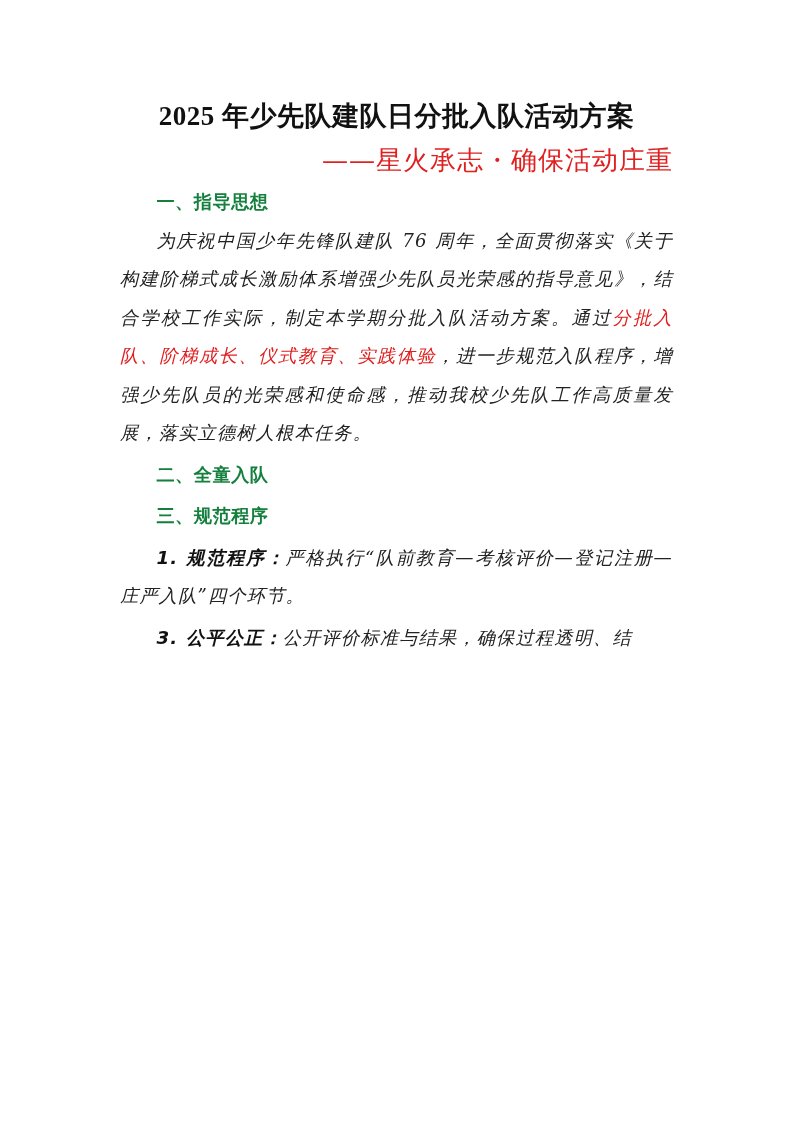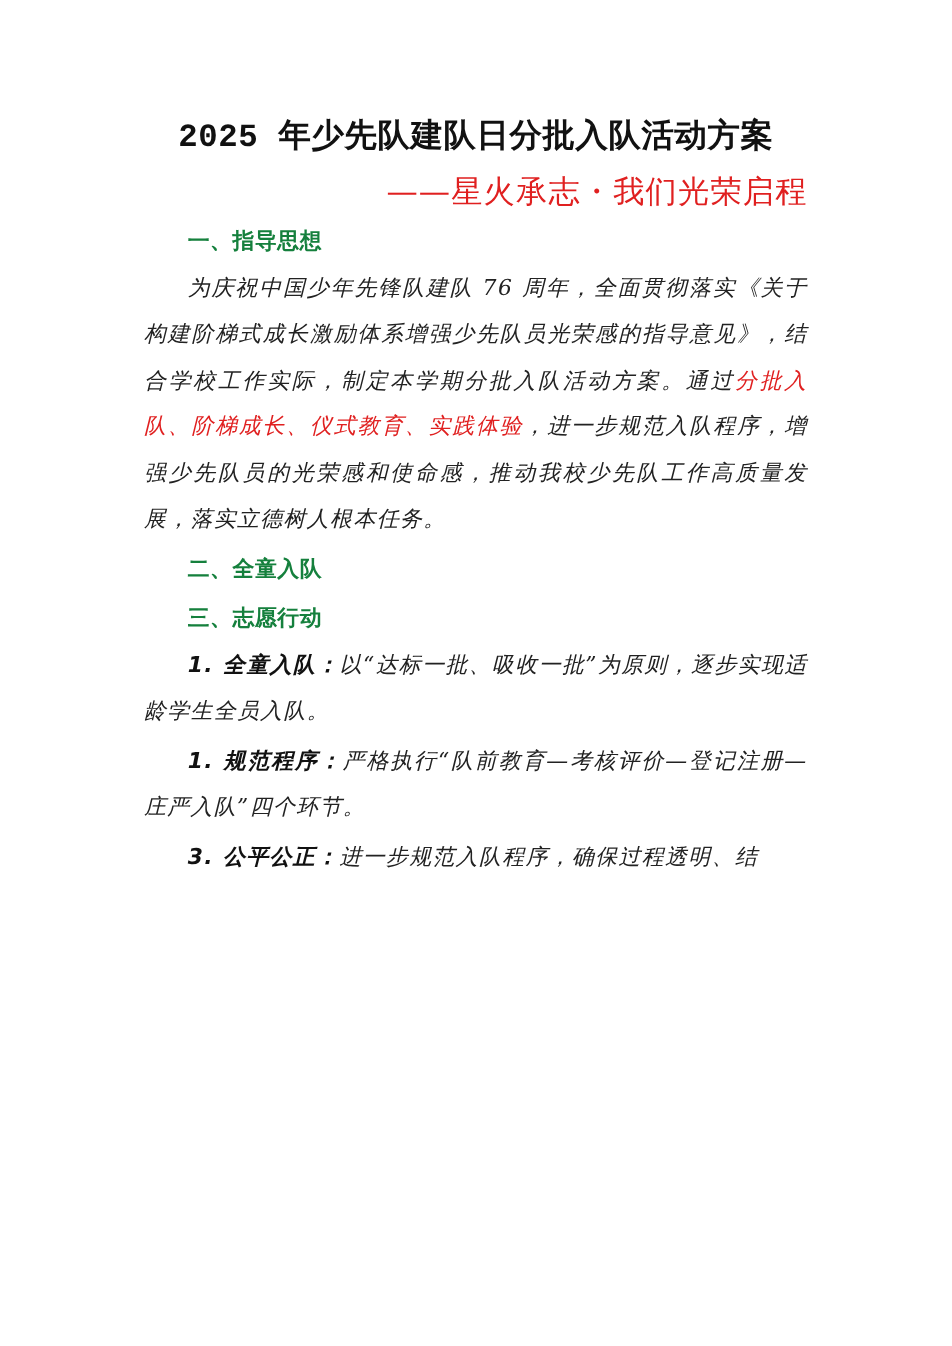--- a/index.html
+++ b/index.html
@@ -1,20 +1,20 @@
 <!DOCTYPE html>
 <html><head>
 <meta charset="utf-8">
 <style>
   html, body { margin: 0; padding: 0; background: #ffffff; }
   body { width: 793px; height: 1122px; position: relative; overflow: hidden; }
   .page { position: absolute; left: 0; top: 0; width: 793px; height: 1122px; background: #fff; }
   .title {
     position: absolute; left: 0; width: 793px; top: 96px;
-    text-align: center; font-family: Liberation Mono, monospace;
+    text-align: center; font-family: Liberation Serif, serif;
     font-weight: bold; font-size: 27px; color: #111; letter-spacing: 0.5px;
     line-height: 40px;
   }
   .subtitle {
     position: absolute; right: 120px; top: 140px;
     font-family: "DejaVu Serif", "Liberation Serif", serif;
     font-size: 26px; color: #e02020; line-height: 40px; letter-spacing: 1px;
   }
   .body {
     position: absolute; left: 120px; top: 183px; width: 553px;
@@ -26,28 +26,27 @@
   p { margin: 0; text-indent: 2em; font-style: italic; }
   .red { color: #e02020; }
   .b { font-weight: bold; font-family: "DejaVu Sans", "Liberation Sans", sans-serif; color: #111; }
   .gap { height: 3px; }
 </style>
 </head>
 <body>
 
 <div class="page">
   <div class="title">2025 年少先队建队日分批入队活动方案</div>
-  <div class="subtitle">——星火承志・我们光荣启程</div>
+  <div class="subtitle">——星火承志・确保活动庄重</div>
 
   <div class="body">
     <div class="h">一、指导思想</div>
     <p><span>为庆祝中国少年先锋队建队 76 周年，全面贯彻落实《关于构建阶梯式成长激励体系增强少先队员光荣感的指导意见》，结合学校工作实际，制定本学期分批入队活动方案。通过</span><span class="red">分批入队、阶梯成长、仪式教育、实践体验</span><span>，进一步规范入队程序，增强少先队员的光荣感和使命感，推动我校少先队工作高质量发展，落实立德树人根本任务。</span></p>
     <div class="gap"></div>
     <div class="h">二、全童入队</div>
     <div class="gap"></div>
-    <div class="h">三、志愿行动</div>
-    <p><span class="b">1. 全童入队：</span><span>以“达标一批、吸收一批”为原则，逐步实现适龄学生全员入队。</span></p>
+    <div class="h">三、规范程序</div>
     <div class="gap"></div>
     <p><span class="b">1. 规范程序：</span><span>严格执行“队前教育—考核评价—登记注册—庄严入队”四个环节。</span></p>
     <div class="gap"></div>
-    <p><span class="b">3. 公平公正：</span><span>进一步规范入队程序，确保过程透明、结</span></p>
+    <p><span class="b">3. 公平公正：</span><span>公开评价标准与结果，确保过程透明、结</span></p>
   </div>
 </div>
 
 </body></html>

